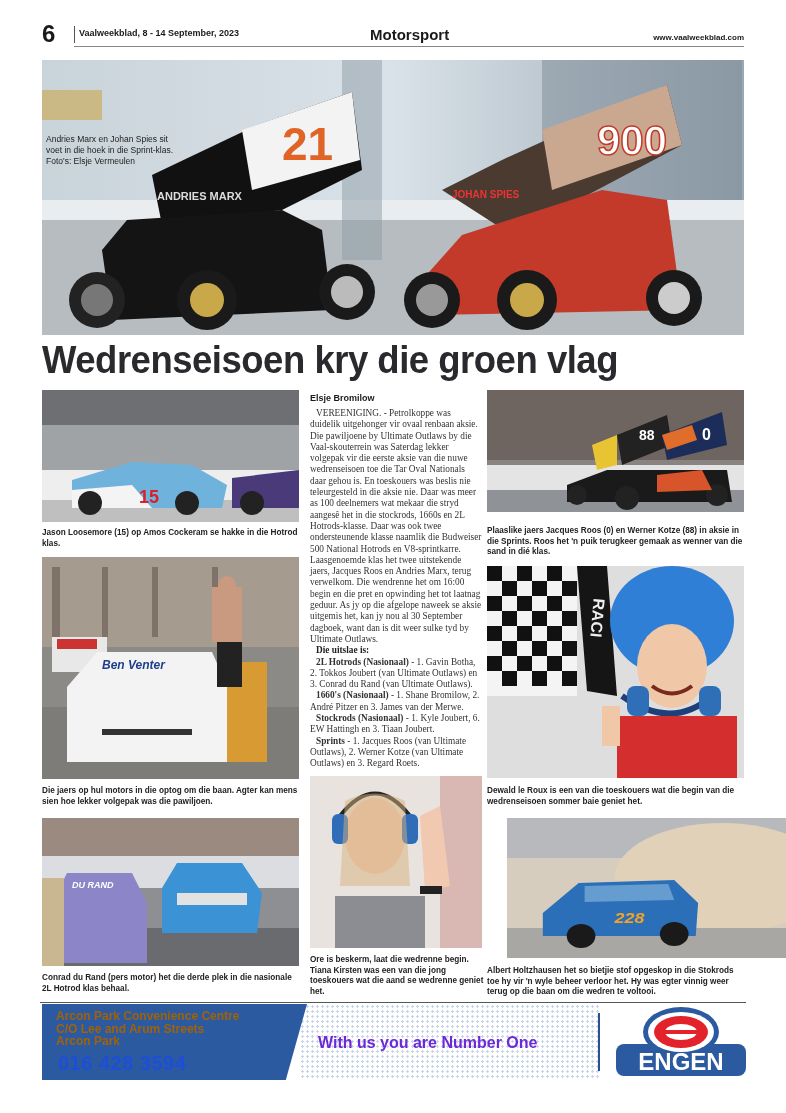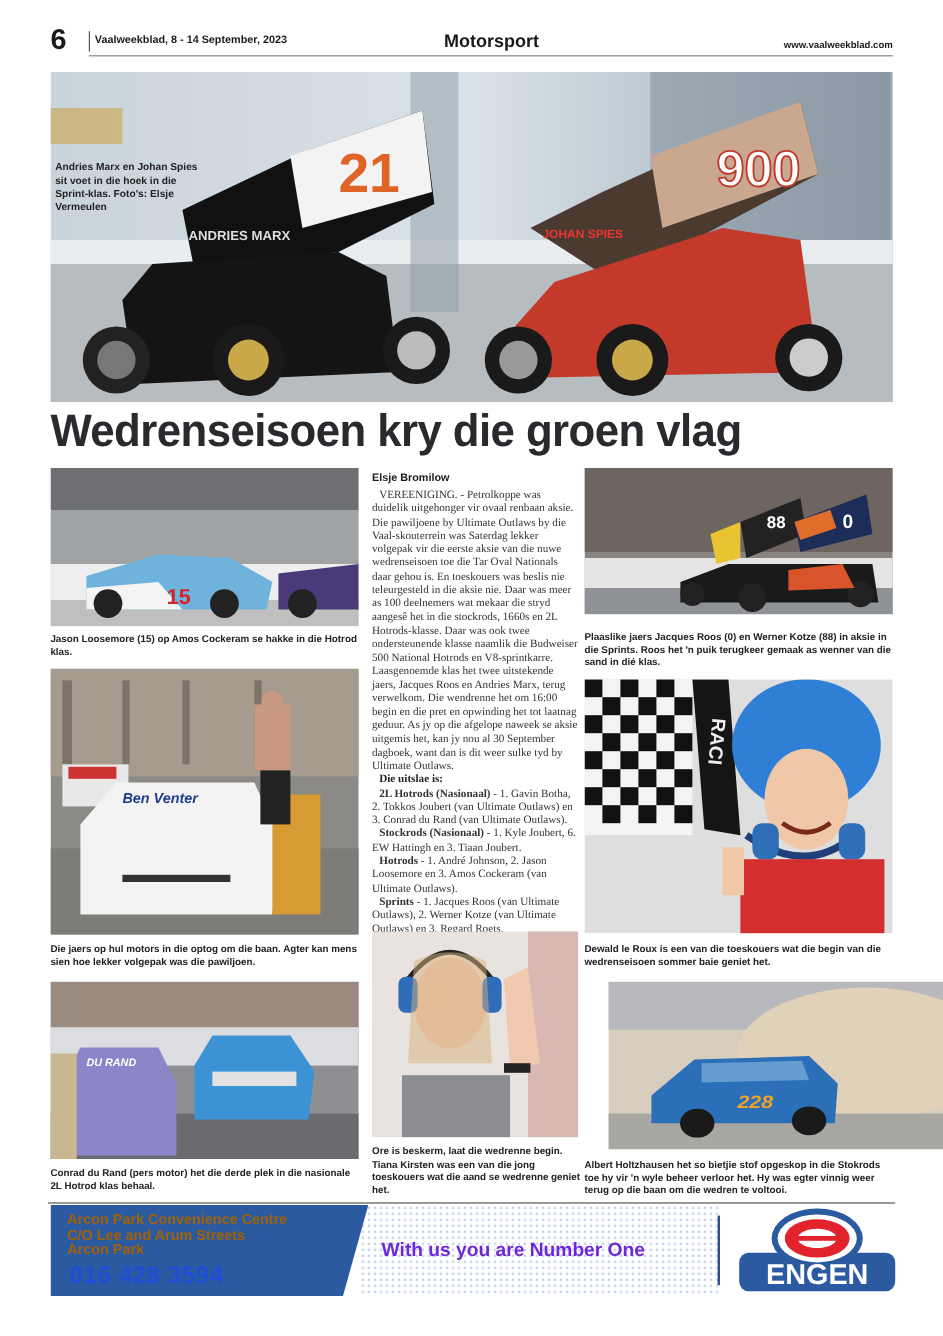--- a/index.html
+++ b/index.html
@@ -11,21 +11,21 @@
   .pub-line { left:74px; top:28px; font-size:9px; font-weight:bold; letter-spacing:0px; }
   .pub-bar { left:74px; top:26px; width:1px; height:17px; background:#555; }
   .section { left:370px; top:26px; font-size:15px; font-weight:bold; }
   .site { left:620px; top:33px; width:124px; text-align:right; font-size:8px; font-weight:bold; }
   .rule { left:74px; top:46px; width:670px; height:1px; background:#888; }
 
   
   .photo { position:absolute; overflow:hidden; }
   .photo svg { display:block; width:100%; height:100%; }
 
-  .hero-cap { left:46px; top:134px; width:130px; font-size:8.5px; font-weight:bold; line-height:11px; color:#222; }
+  .hero-cap { left:46px; top:134px; width:130px; font-size:8.5px; font-weight:normal; line-height:11px; color:#222; }
 
   .headline { left:42px; top:338px; font-size:38px; font-weight:bold; letter-spacing:-0.5px; font-family:"Liberation Sans", sans-serif; color:#2a2a2e; line-height:44px; white-space:nowrap; transform:scaleX(0.96); transform-origin:left center; }
 
   .caption { position:absolute; font-size:8.2px; font-weight:bold; line-height:10.6px; color:#222; }
 
   
   .byline { left:310px; top:393px; font-size:9px; font-weight:bold; }
   .article { left:310px; top:408px; width:172px; font-family:"Liberation Serif", serif; font-size:9.3px; line-height:11.3px; color:#333; text-align:left; }
   .article p { margin:0; text-indent:6px; }
   .article p.first { text-indent:6px; margin-top:0; }
@@ -153,22 +153,22 @@
     <rect x="0" y="60" width="22" height="88" fill="#c8b790"></rect>
   </svg>
 </div>
 <div class="caption" style="left:42px;top:973px;width:257px;">Conrad du Rand (pers motor) het die derde plek in die nasionale 2L Hotrod klas behaal.</div>
 
 <div class="abs byline">Elsje Bromilow</div>
 <div class="abs article">
   <p class="first">VEREENIGING. - Petrolkoppe was duidelik uitgehonger vir ovaal renbaan aksie. Die pawiljoene by Ultimate Outlaws by die Vaal-skouterrein was Saterdag lekker volgepak vir die eerste aksie van die nuwe wedrenseisoen toe die Tar Oval Nationals daar gehou is. En toeskouers was beslis nie teleurgesteld in die aksie nie. Daar was meer as 100 deelnemers wat mekaar die stryd aangesê het in die stockrods, 1660s en 2L Hotrods-klasse. Daar was ook twee ondersteunende klasse naamlik die Budweiser 500 National Hotrods en V8-sprintkarre. Laasgenoemde klas het twee uitstekende jaers, Jacques Roos en Andries Marx, terug verwelkom. Die wendrenne het om 16:00 begin en die pret en opwinding het tot laatnag geduur. As jy op die afgelope naweek se aksie uitgemis het, kan jy nou al 30 September dagboek, want dan is dit weer sulke tyd by Ultimate Outlaws.</p>
   <p class="res-head">Die uitslae is:</p>
   <p><b>2L Hotrods (Nasionaal)</b><span> - 1. Gavin Botha, 2. Tokkos Joubert (van Ultimate Outlaws) en 3. Conrad du Rand (van Ultimate Outlaws).</span></p>
+  <p><b>1660's (Nasionaal)</b><span> - 1. Shane Bromilow, 2. André Pitzer en 3. James van der Merwe.</span></p>
   <p><b>Stockrods (Nasionaal)</b><span> - 1. Kyle Joubert, 6. EW Hattingh en 3. Tiaan Joubert.</span></p>
-  <p><b>Hotrods</b><span> - 1. André Johnson, 2. Jason Loosemore en 3. Amos Cockeram (van Ultimate Outlaws).</span></p>
   <p><b>Sprints</b><span> - 1. Jacques Roos (van Ultimate Outlaws), 2. Werner Kotze (van Ultimate Outlaws) en 3. Regard Roets.</span></p>
 </div>
 
 <div class="photo" style="left:310px;top:776px;width:172px;height:172px;">
   <svg viewBox="0 0 172 172" preserveAspectRatio="none">
     <rect width="172" height="172" fill="#e9e3df"></rect>
     <rect x="130" y="0" width="42" height="172" fill="#d9b7b3"></rect>
     <ellipse cx="65" cy="60" rx="30" ry="38" fill="#f1c9b0"></ellipse>
     <path d="M30,40 Q65,-5 100,40" stroke="#222" stroke-width="4" fill="none"></path>
     <rect x="22" y="38" width="16" height="30" rx="6" fill="#2f6db8"></rect>

